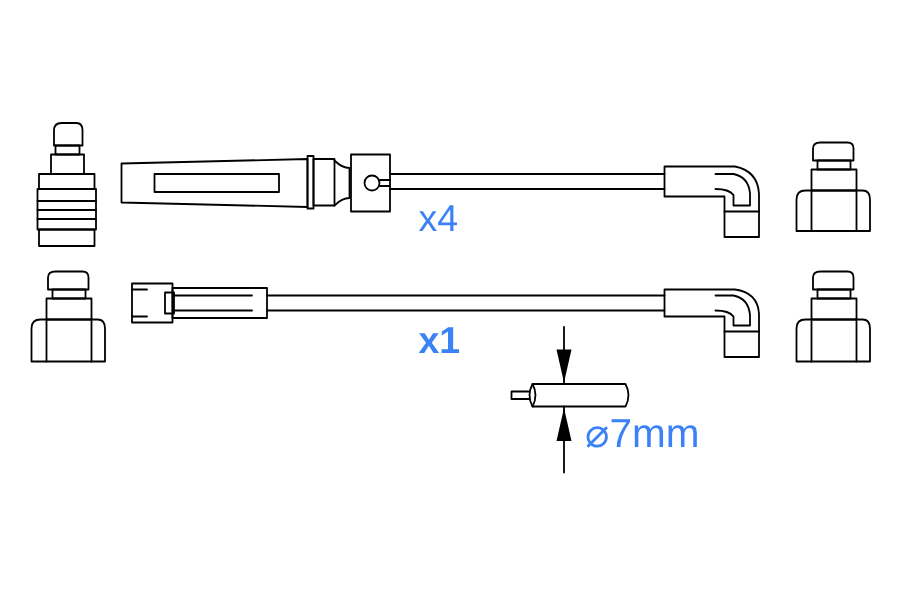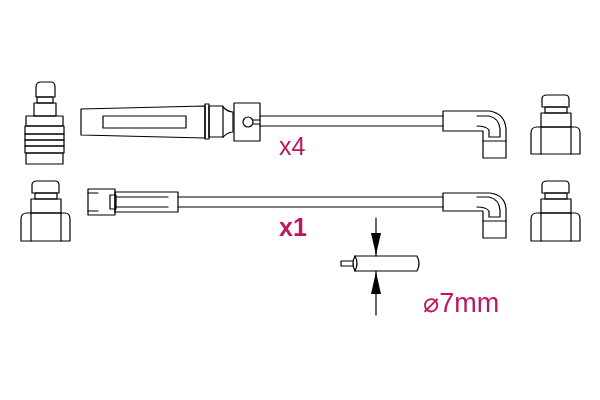--- a/index.html
+++ b/index.html
@@ -1,21 +1,21 @@
 <!DOCTYPE html>
 <html><head>
   <meta charset="utf-8">
   <style>
     html, body { margin: 0; padding: 0; background: #ffffff; }
     body { width: 600px; height: 400px; position: relative; overflow: hidden; font-family: "Liberation Sans", sans-serif; }
     svg { position: absolute; left: 0; top: 0; }
     .ln { fill: none; stroke: #000; stroke-width: 1.2; stroke-linejoin: round; stroke-linecap: round; }
     .wh { fill: #fff; stroke: #000; stroke-width: 1.2; stroke-linejoin: round; }
     .blk { fill: #000; stroke: none; }
-    .label { position: absolute; color: #be185d; font-family: "Liberation Sans", sans-serif; font-weight: normal; line-height: 1; white-space: nowrap; }
+    .label { position: absolute; color: #3b82f6; font-family: "Liberation Sans", sans-serif; font-weight: normal; line-height: 1; white-space: nowrap; }
     .qty { font-size: 25px; }
     .dim { font-size: 27px; }
   </style>
 </head>
 <body>
 
 <svg width="600" height="400" viewBox="0 0 600 400">
 
   <g>
     <path class="ln" d="M36,97 L36,87 Q36,82 41,82 L51,82 Q55,82 55,87 L55,97 Z"></path>
@@ -104,15 +104,15 @@
     <path class="blk" d="M371,233 L381,233 L376,255 Z"></path>
 
     <line class="ln" x1="376" y1="271" x2="376" y2="315"></line>
     <path class="blk" d="M371,294 L381,294 L376,272 Z"></path>
   </g>
 </svg>
 
 <div class="label qty" style="left:279px; top:134px;">x4</div>
 <div class="label qty" style="left:279px; top:215px;font-weight:bold;">x1</div>
 
-<div class="label dim" style="left:390px; top:290px;margin-left:33px;">
+<div class="label dim" style="left:390px; top:276px;">
   <span>⌀</span><span>7mm</span>
 </div>
 
 </body></html>

